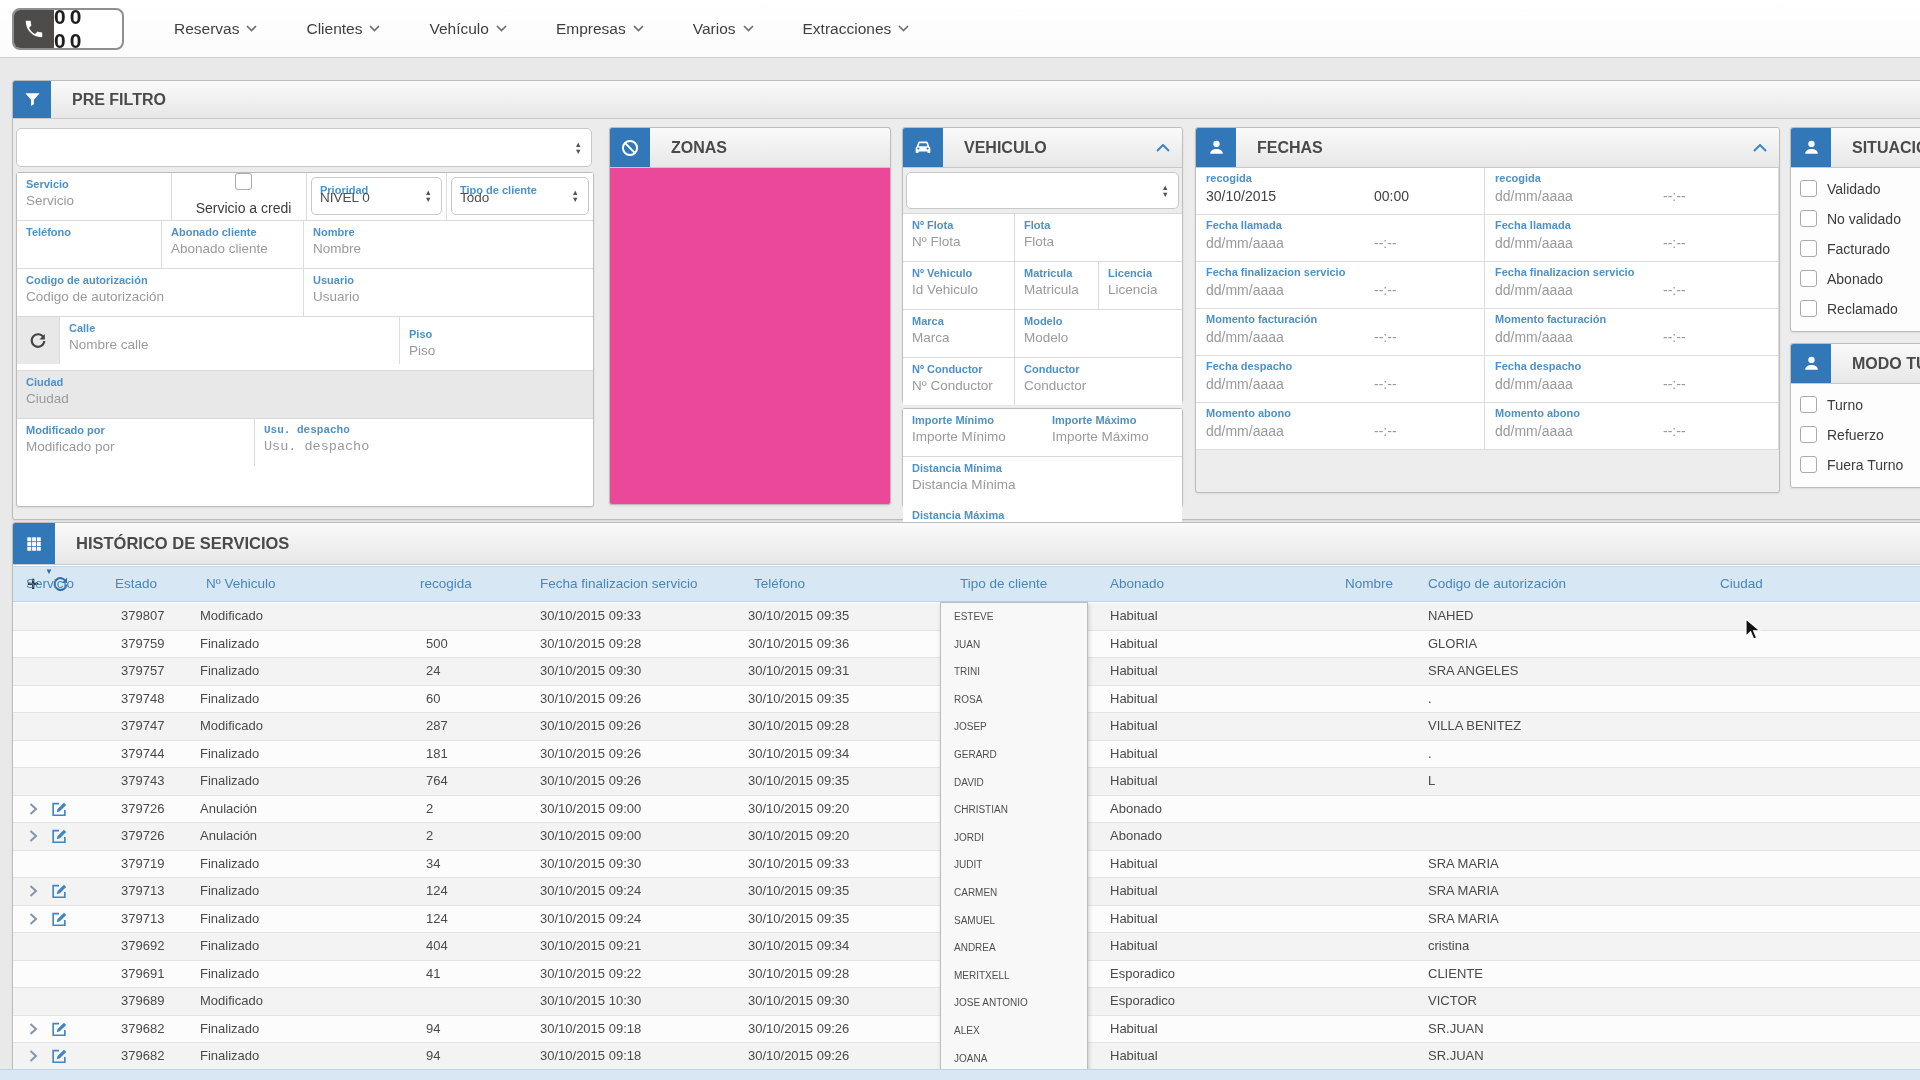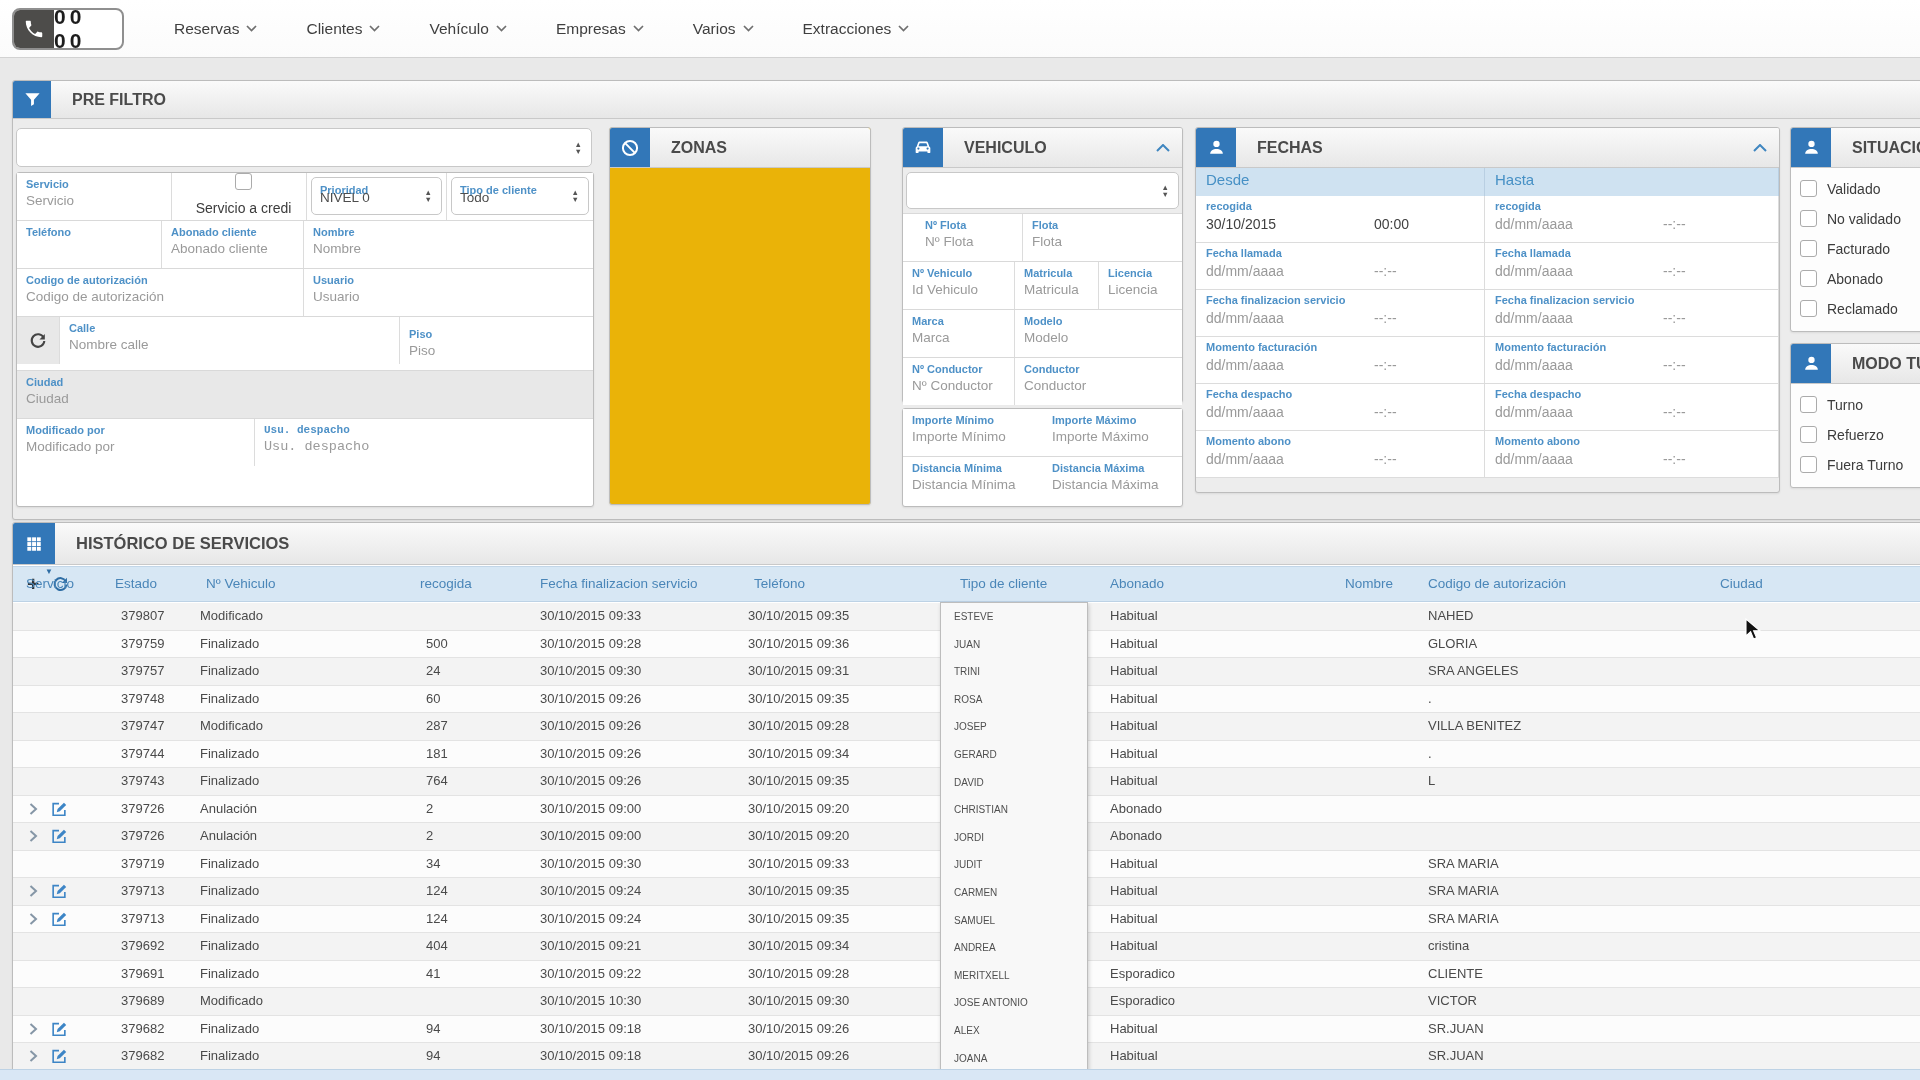--- a/index.html
+++ b/index.html
@@ -261,21 +261,21 @@
         <span class="flabel">Modificado por</span>
         <span class="fph">Modificado por</span>
       </div>
       <div class="fcell" style="width:338px;font-family:Liberation Mono, monospace;">
         <span class="flabel">Usu. despacho</span>
         <span class="fph">Usu. despacho</span>
       </div>
     </div>
   </div>
 
-  <div class="panel" style="left:609px; top:127px; width:262px; height:378px; background:#eab308;">
+  <div class="panel" style="left:609px; top:127px; width:282px; height:378px; background:#ec4899;">
     <div class="p-head">
       <span class="p-ico">
         <svg width="20" height="20" viewBox="0 0 24 24">
             <circle cx="12" cy="12" r="8.5" fill="none" stroke="#fff" stroke-width="2.4"></circle>
             <line x1="6.2" y1="6.2" x2="17.8" y2="17.8" stroke="#fff" stroke-width="2.4"></line>
           </svg>
       </span>
       <span class="p-title">ZONAS</span>
     </div>
     <div style="height:337px;"></div>
@@ -297,21 +297,21 @@
     </div>
     <div style="padding:4px 3px;">
       <div class="selbox" style="height:37px;">
         <span class="stepper">
             <span>▲</span>
             <span>▼</span>
           </span>
       </div>
     </div>
     <div class="fieldrow" style="border-top:1px solid #d9d9d9;">
-      <div class="fcell" style="width:112px;margin-left:13px;">
+      <div class="fcell" style="width:112px;">
         <span class="flabel">Nº Flota</span>
         <span class="fph">Nº Flota</span>
       </div>
       <div class="fcell" style="width:167px;">
         <span class="flabel">Flota</span>
         <span class="fph">Flota</span>
       </div>
     </div>
     <div class="fieldrow">
       <div class="fcell" style="width:112px;">
@@ -353,21 +353,21 @@
     <div class="fieldrow">
       <div class="fcell" style="width:140px; border-right:none;">
         <span class="flabel">Importe Mínimo</span>
         <span class="fph">Importe Mínimo</span>
       </div>
       <div class="fcell" style="width:139px;">
         <span class="flabel">Importe Máximo</span>
         <span class="fph">Importe Máximo</span>
       </div>
     </div>
-    <div class="fieldrow" style="border-bottom:none;">
+    <div class="fieldrow" style="border-bottom:none;flex-direction:column;">
       <div class="fcell" style="width:140px; border-right:none;">
         <span class="flabel">Distancia Mínima</span>
         <span class="fph">Distancia Mínima</span>
       </div>
       <div class="fcell" style="width:139px;">
         <span class="flabel">Distancia Máxima</span>
         <span class="fph">Distancia Máxima</span>
       </div>
     </div>
   </div>
@@ -379,24 +379,20 @@
             <circle cx="12" cy="7.5" r="4" fill="#fff"></circle>
             <path fill="#fff" d="M4 20c0-4.2 3.6-6.2 8-6.2s8 2 8 6.2z"></path>
           </svg>
       </span>
       <span class="p-title">FECHAS</span>
       <span class="p-collapse">
         <svg width="14" height="8" viewBox="0 0 14 8">
             <polyline points="1,7 7,1 13,7" fill="none" stroke="#3f86c0" stroke-width="2"></polyline>
           </svg>
       </span>
-    </div>
-    <div class="fx-subhead">
-      <div class="fx-subcell" style="width:289px;">Desde</div>
-      <div class="fx-subcell" style="width:294px;">Hasta</div>
     </div>
     <div>
   <div class="fx-row">
     <div class="fx-cell" style="width:289px;" data-filled="true">
       <span class="flabel">recogida</span>
       <span class="fx-date">30/10/2015</span><span class="fx-time">00:00</span>
     </div>
     <div class="fx-cell" style="width:294px;">
       <span class="flabel">recogida</span>
       <span class="fx-date">dd/mm/aaaa</span><span class="fx-time">--:--</span>

